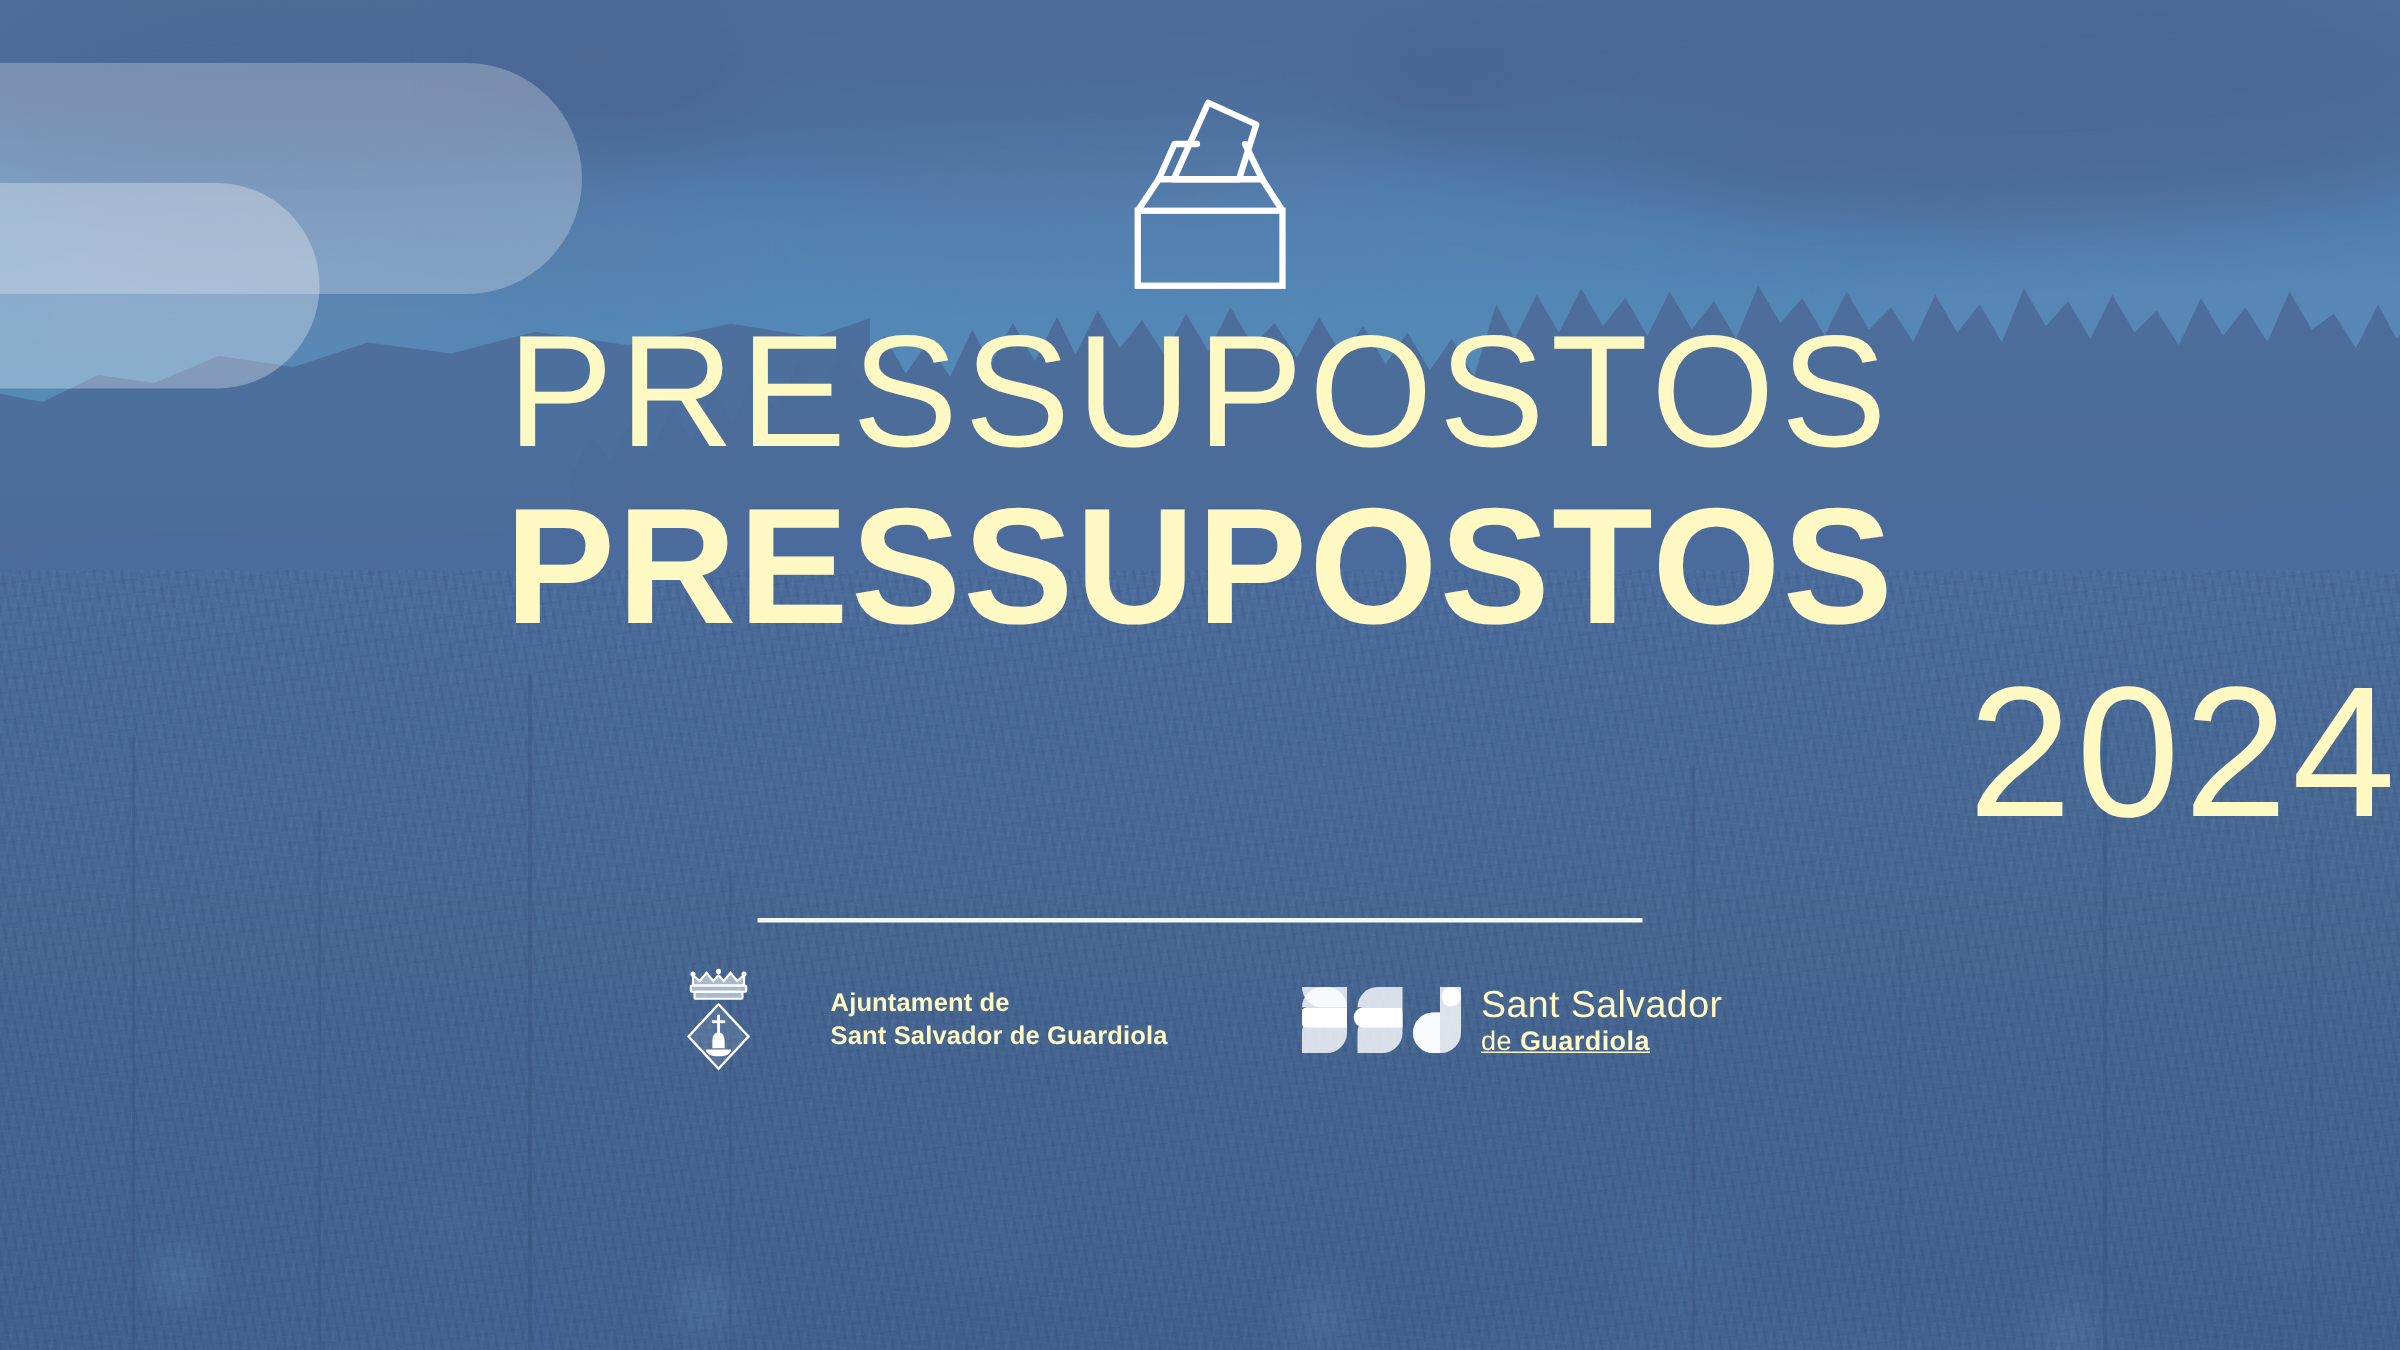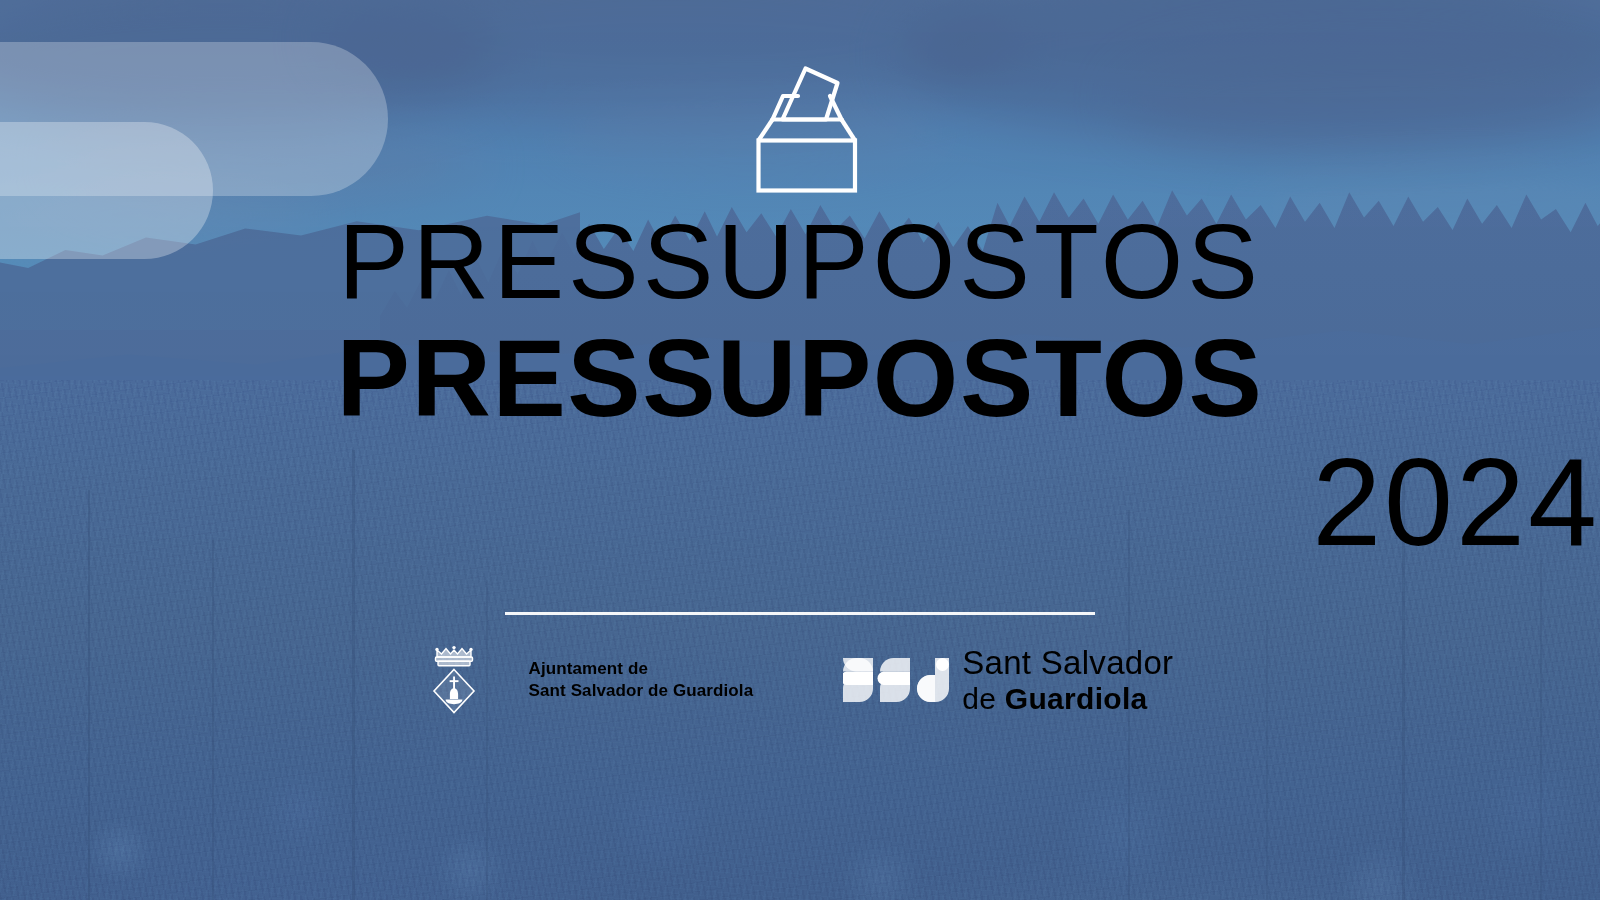--- a/index.html
+++ b/index.html
@@ -174,21 +174,21 @@
     border-radius:999px;
   }
   .deco-pill-large { left:-320px; top:42px;  width:708px; height:154px; }
   .deco-pill-small { left:-320px; top:122px; width:533px; height:137px;
                      background:rgba(255,255,255,.30); }
 
   
   .content {
     position:absolute; inset:0;
     display:flex; flex-direction:column; align-items:center;
-    color:#000000;
+    color:#fef9c3;
   }
 
   
   .ballot-icon { margin-top:62px; width:116px; height:132px; }
 
   
   .headline { margin-top:14px; text-align:center; width:100%; }
 
   .title-line1 {
     font-size:106px;
@@ -239,22 +239,22 @@
     font-weight:700;
     line-height:1.3;
     letter-spacing:.1px;
     white-space:nowrap;
     margin-left:35px;
   }
 
   .logo-ssg { display:flex; align-items:center; gap:13px; }
   .ssg-mark { width:106px; height:44px; flex:0 0 auto; }
   .ssg-text { line-height:1.12; white-space:nowrap; }
-  .ssg-line1 { font-size:33px; font-weight:300; letter-spacing:.3px; }
-  .ssg-line2 { font-size:30px; font-weight:300; letter-spacing:.3px; }
+  .ssg-line1 { font-size:25px; font-weight:300; letter-spacing:.3px; }
+  .ssg-line2 { font-size:18px; font-weight:300; letter-spacing:.3px;text-decoration:underline; }
   .ssg-line2 b { font-weight:700; }
 </style>
 </head>
 <body>
 
 <div class="poster">
 
   <div class="bg-photo">
     <div class="bg-sky"></div>
 

